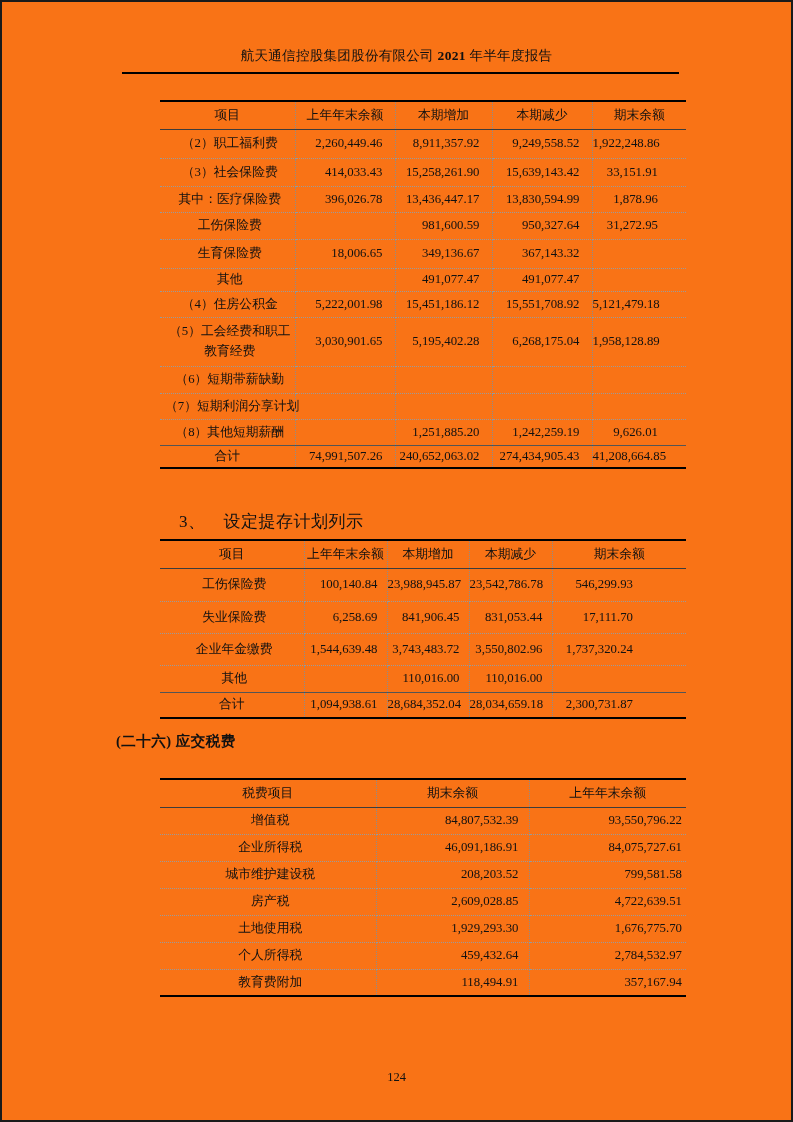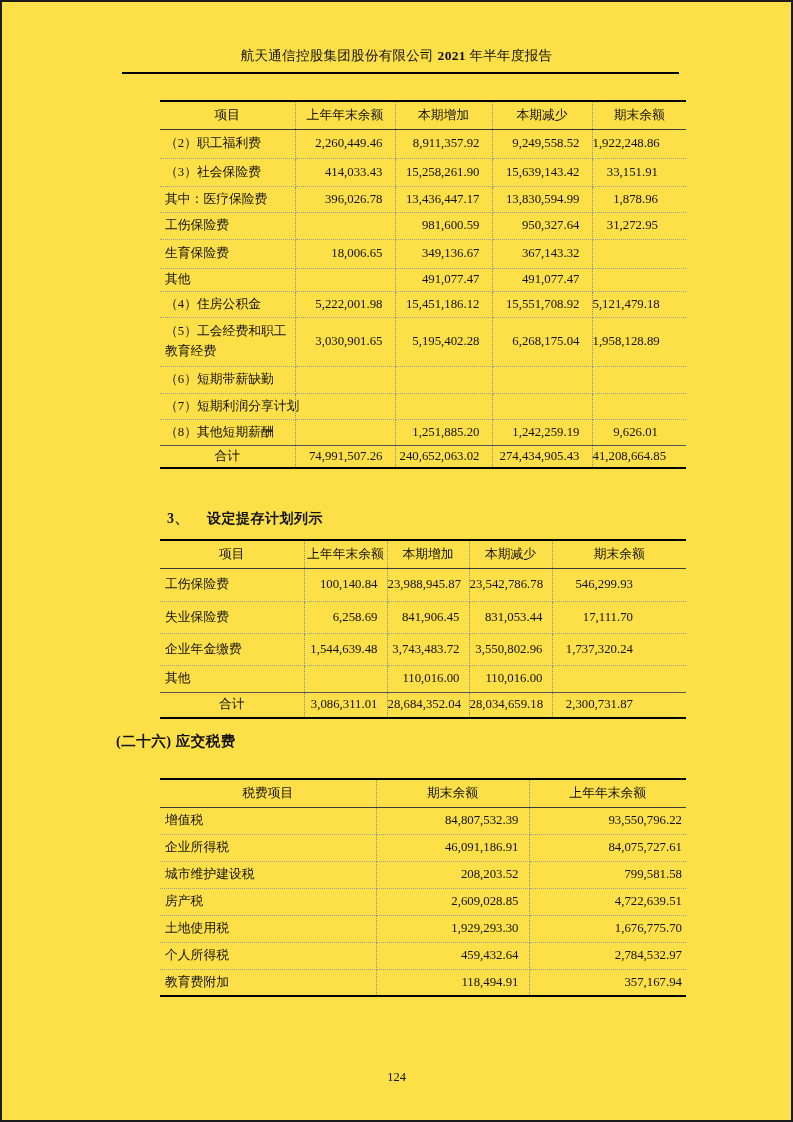--- a/index.html
+++ b/index.html
@@ -1,20 +1,20 @@
 <!DOCTYPE html>
 <html><head>
 <meta charset="utf-8">
 <style>
   html,body { margin:0; padding:0; background:#e8e8e8; }
   .page {
     position:relative;
     width:793px; height:1122px;
     margin:0 auto;
-    background:#fde047;
+    background:#f97316;
     border:2px solid #1a1a1a;
     box-sizing:border-box;
     font-family:"Liberation Serif","DejaVu Serif",serif;
     color:#111111;
     overflow:hidden;
     padding-left:28px;
   }
   .doc-header {
     position:absolute; top:45px; left:0; width:100%;
     text-align:center; font-size:13.5px; letter-spacing:0.3px;
@@ -42,35 +42,35 @@
   table.fin td {
     vertical-align:middle; padding:0;
     border-bottom:1px dotted #9a9a9a;
   }
   table.fin td:not(:last-child), table.fin th:not(:last-child) {
     border-right:1px dotted #8c8c8c;
   }
   table.fin tr:last-child td { border-bottom:none; }
   tr.total td { border-top:1.2px solid #555; }
 
-  .lbl { text-align:left; padding-left:5px !important; white-space:nowrap; overflow:visible; }
+  .lbl { text-align:center; padding-left:5px !important; white-space:nowrap; overflow:visible; }
   .lbl.wrap { white-space:normal; line-height:1.5; }
   .ctr { text-align:center !important; padding-left:0 !important; }
   .num { text-align:right; font-size:12.8px; }
 
   #t1 .num { padding-right:12px !important; }
   #t1 td.num:last-child { padding-right:28px !important; }
   #t2 .num { padding-right:9px !important; }
   #t2 td.num:last-child { padding-right:53px !important; }
   #t3 .num { padding-right:10px !important; }
   #t3 td.num:last-child { padding-right:4px !important; }
 
   .sec3 {
-    position:absolute; left:165px; top:508px;
-    font-size:14px; font-weight:bold; letter-spacing:0.5px;
+    position:absolute; left:177px; top:508px;
+    font-size:17px; font-weight:normal; letter-spacing:0.5px;
   }
   .sec3 .no { display:inline-block; margin-right:18px; }
   .sec26 {
     position:absolute; left:114px; top:730px;
     font-size:14.5px; font-weight:bold; letter-spacing:0.5px;
   }
   .pageno {
     position:absolute; top:1068px; left:0; width:100%;
     text-align:center; font-size:12.5px;
   }
@@ -231,21 +231,21 @@
       </tr>
       <tr style="height:27px">
         <td class="lbl">其他</td>
         <td class="num"></td>
         <td class="num">110,016.00</td>
         <td class="num">110,016.00</td>
         <td class="num"></td>
       </tr>
       <tr style="height:26px" class="total">
         <td class="lbl ctr">合计</td>
-        <td class="num">3,086,311.01</td>
+        <td class="num">1,094,938.61</td>
         <td class="num">28,684,352.04</td>
         <td class="num">28,034,659.18</td>
         <td class="num">2,300,731.87</td>
       </tr>
     </tbody>
   </table>
 
   <div class="sec26"><span>(二十六) 应交税费</span></div>
 
   <table class="fin" id="t3">

